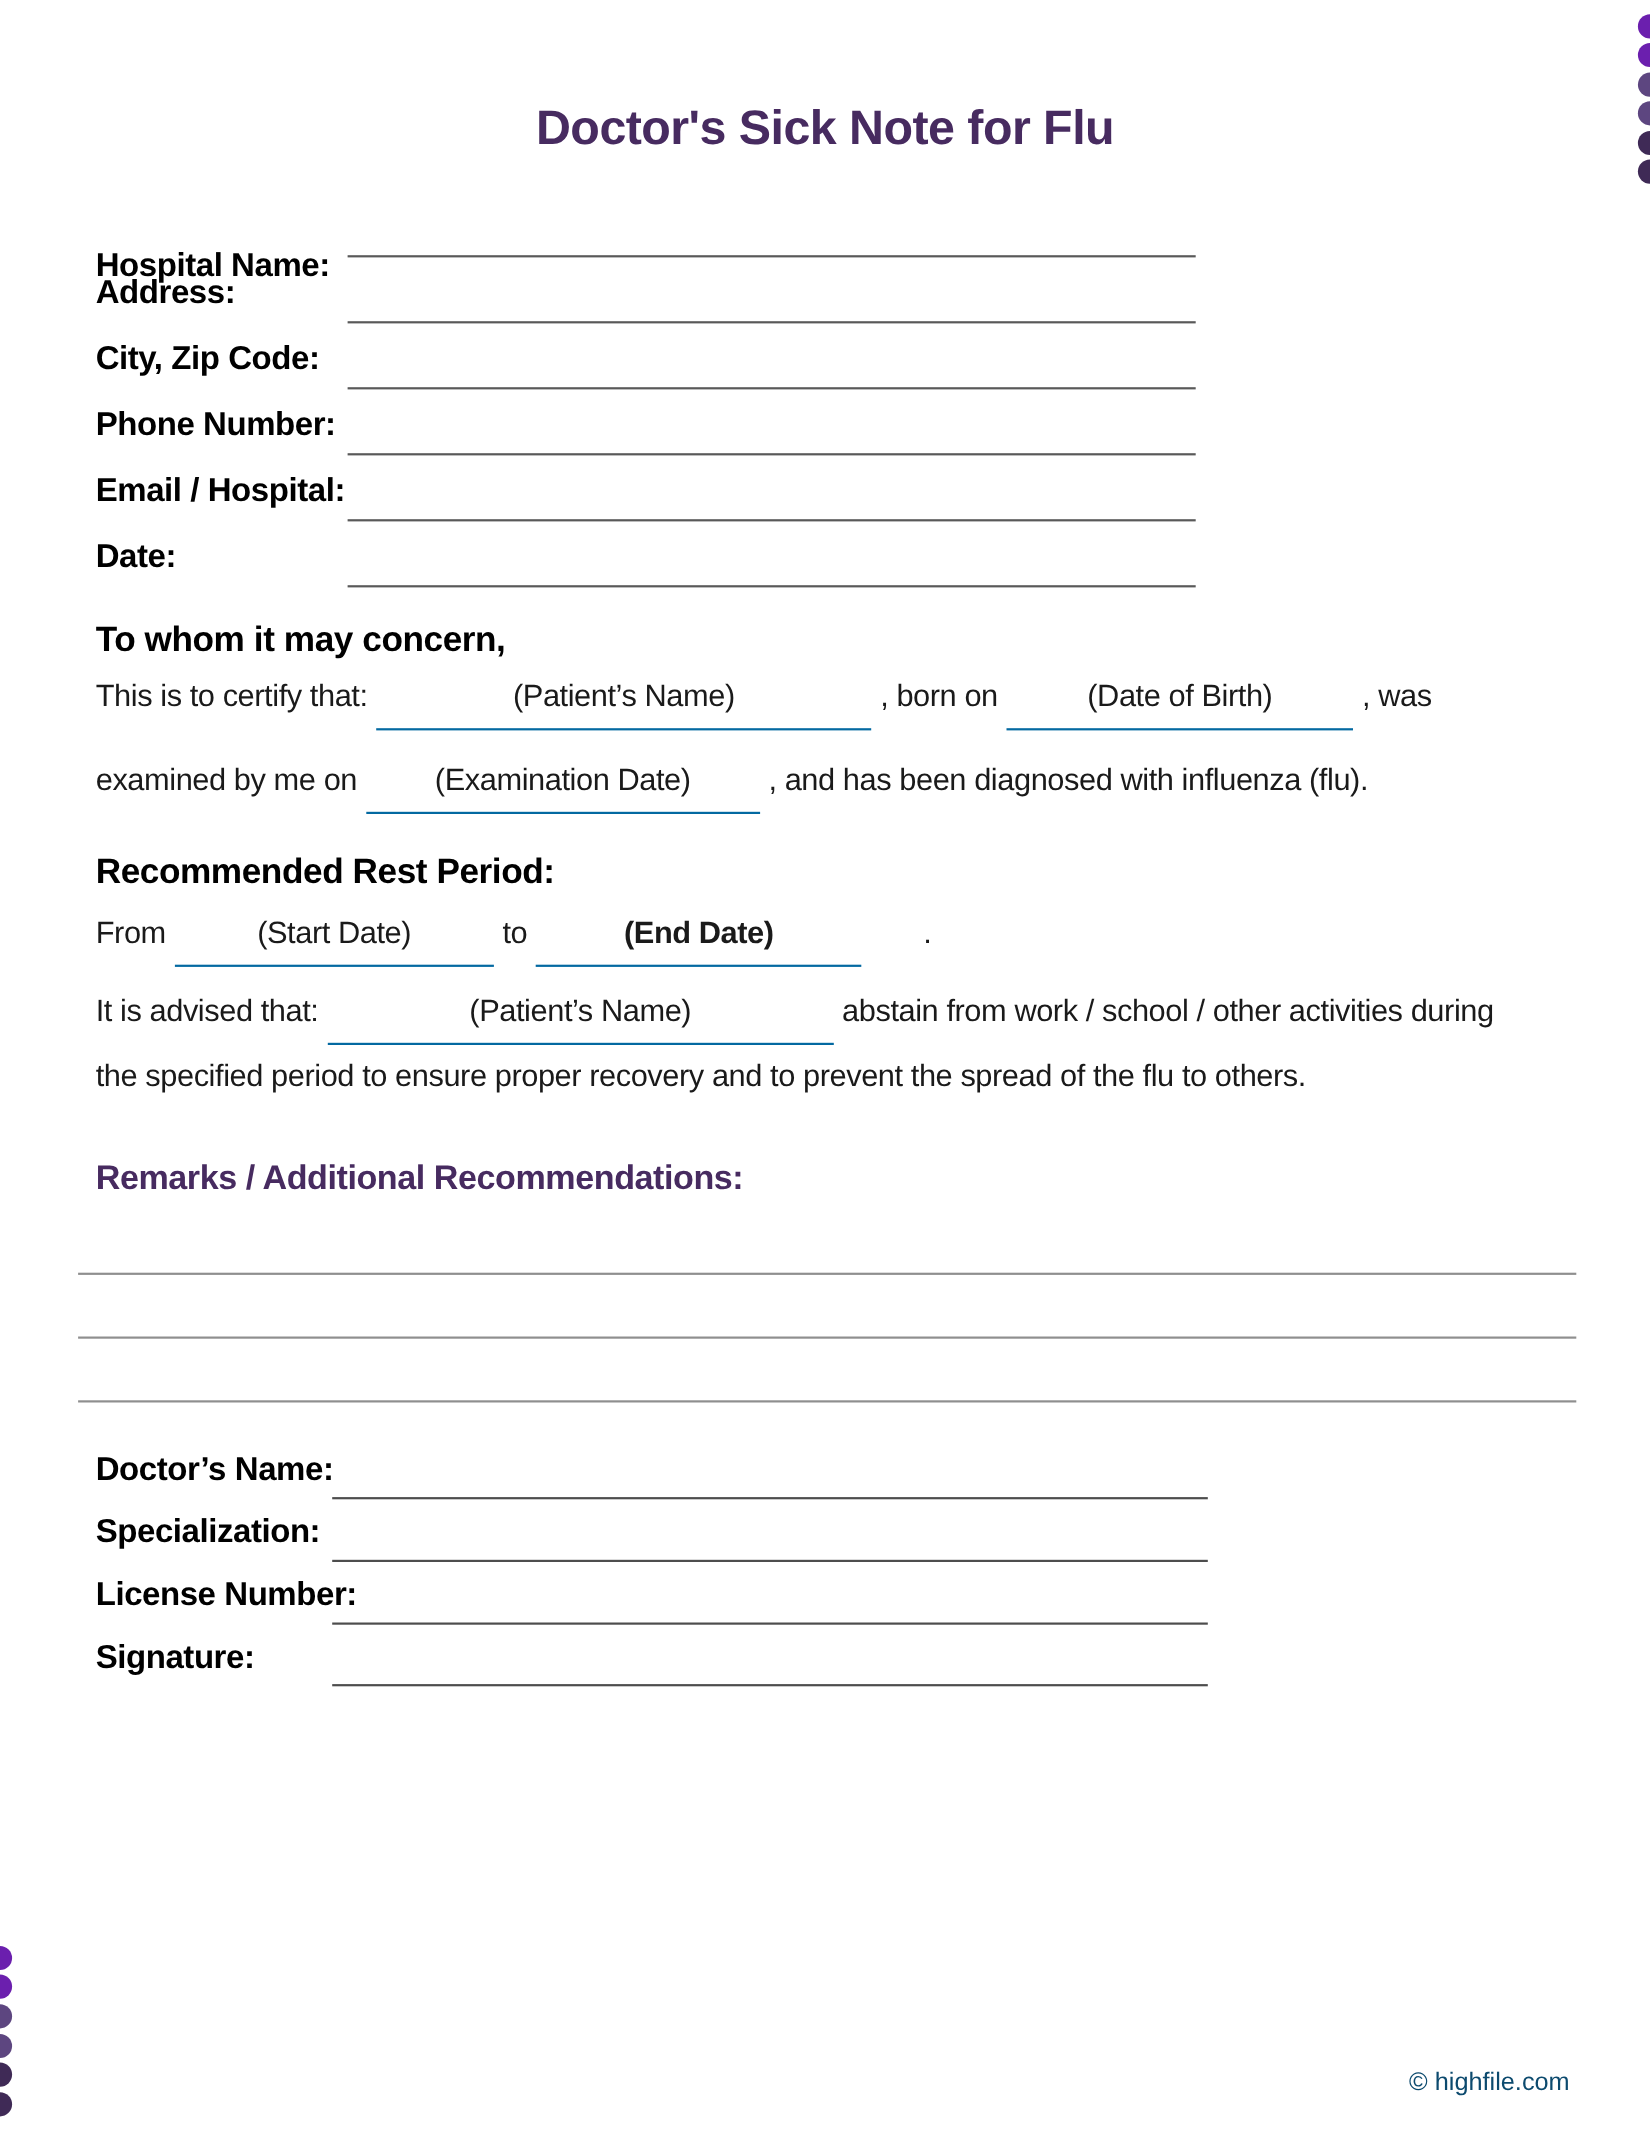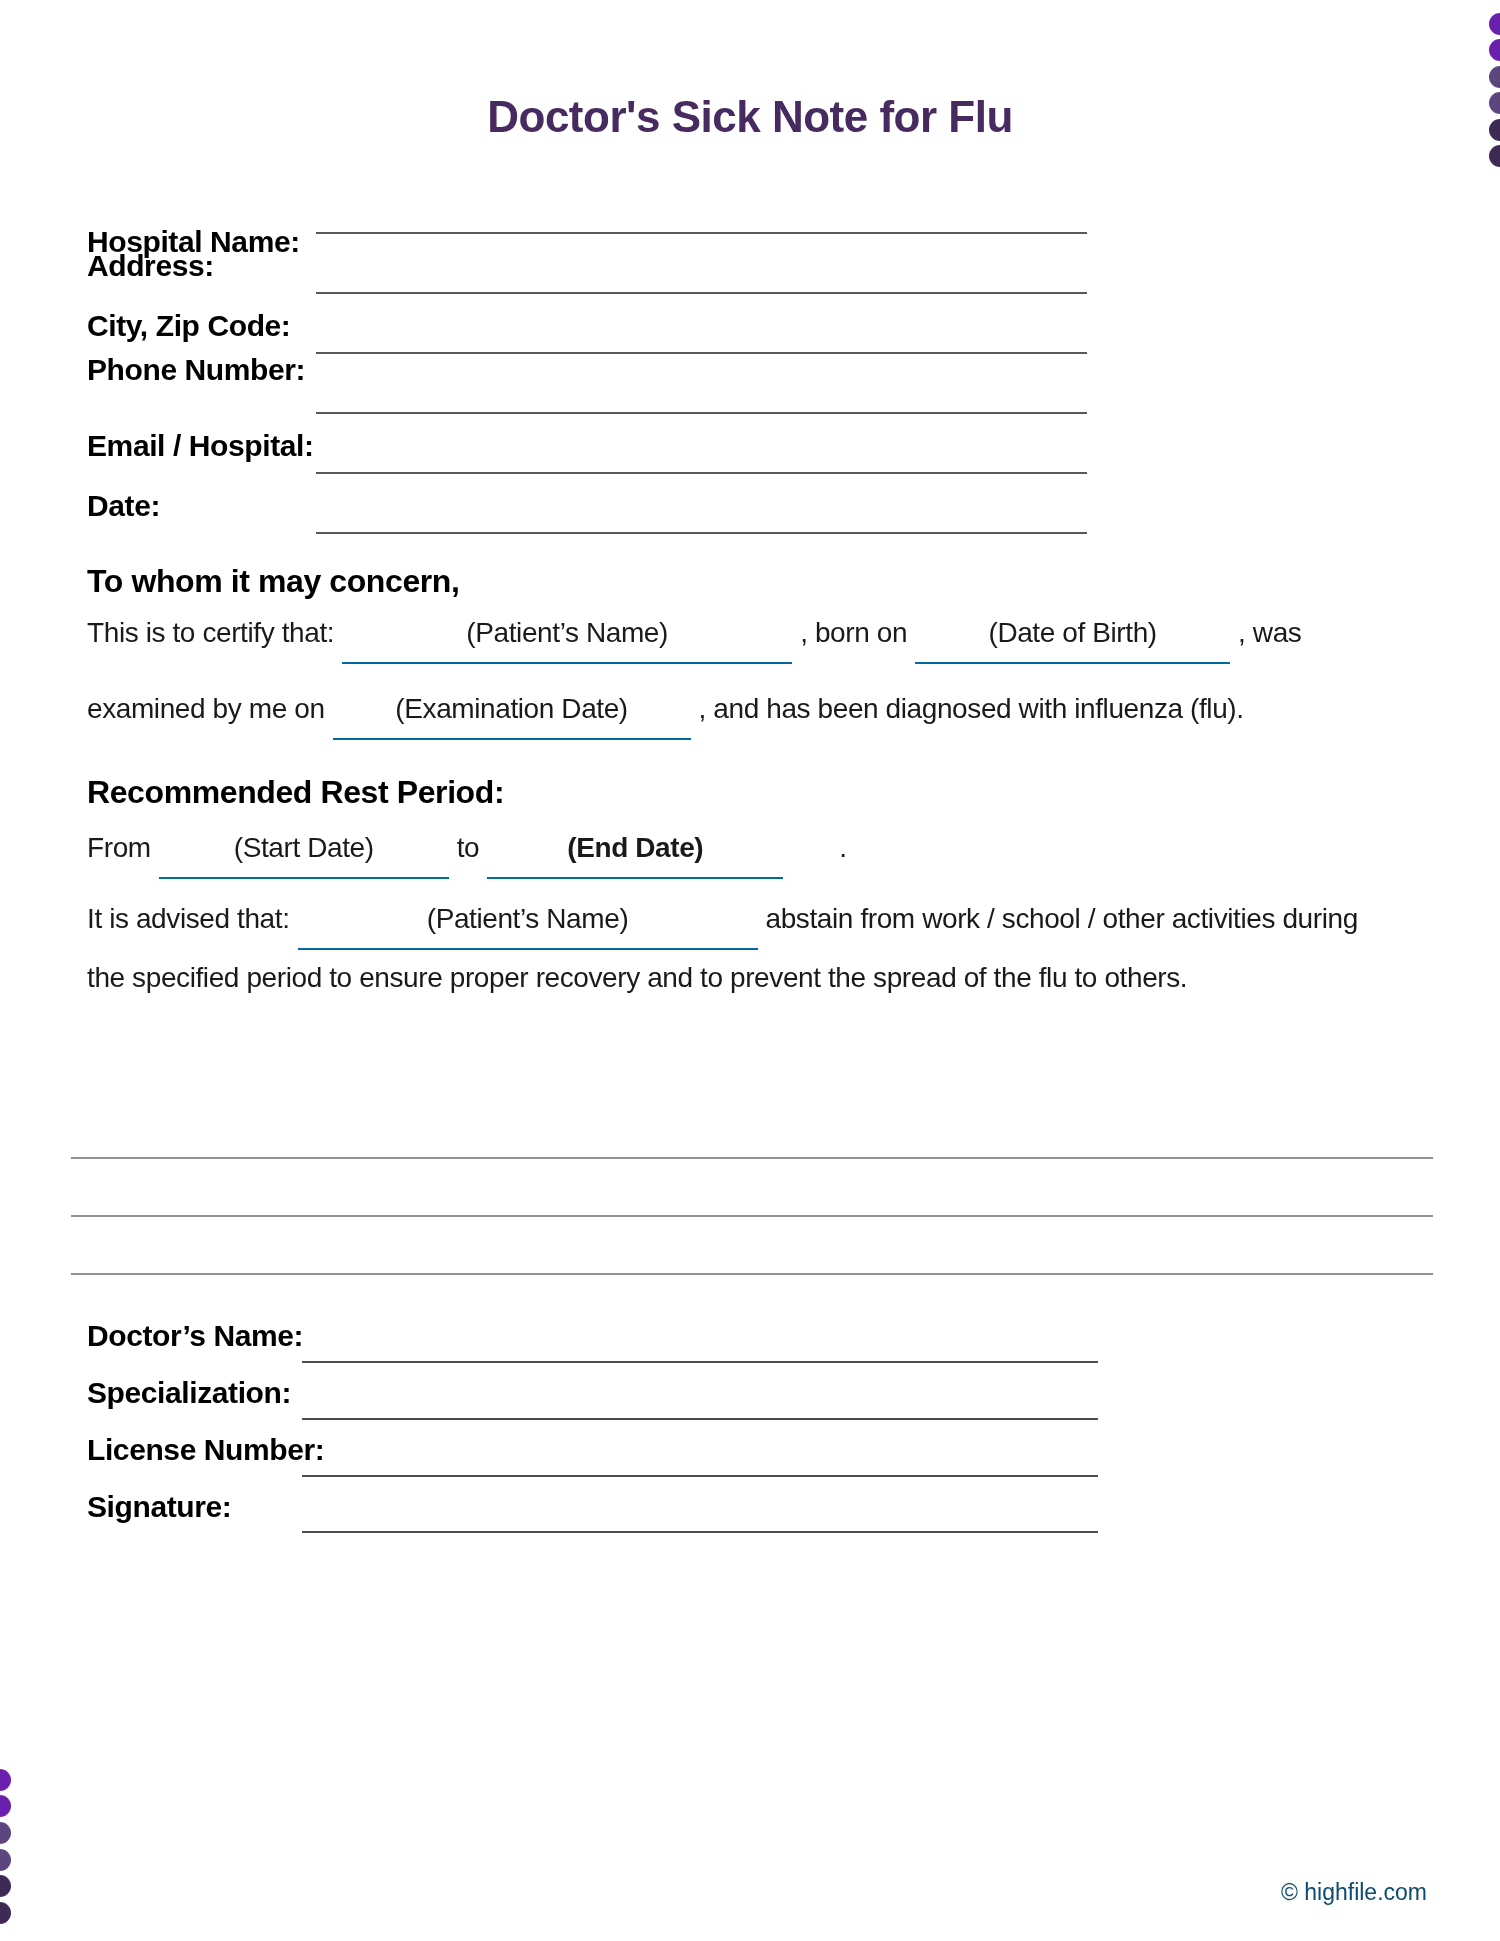--- a/index.html
+++ b/index.html
@@ -66,21 +66,21 @@
 
   <div class="label" style="top:188px;margin-top:36px;">Hospital Name:</div>
   <div class="fline hline" style="top:232px;"></div>
 
   <div class="label" style="top:248px;">Address:</div>
   <div class="fline hline" style="top:292px;"></div>
 
   <div class="label" style="top:308px;">City, Zip Code:</div>
   <div class="fline hline" style="top:352px;"></div>
 
-  <div class="label" style="top:352px;text-align:right;">Phone Number:</div>
+  <div class="label" style="top:368px;text-align:right;">Phone Number:</div>
   <div class="fline hline" style="top:412px;"></div>
 
   <div class="label" style="top:428px;">Email / Hospital:</div>
   <div class="fline hline" style="top:472px;"></div>
 
   <div class="label" style="top:488px;">Date:</div>
   <div class="fline hline" style="top:532px;"></div>
 
   <div class="row bold" style="top:564px;">To whom it may concern,</div>
 
@@ -97,20 +97,21 @@
   <div class="row" style="top:831px;">
     <span>From</span><span class="blank" style="width:290px;"><span class="ph">(Start Date)</span></span><span>to</span><span class="blank" style="width:296px;font-weight:bold;"><span class="ph">(End Date)</span></span><span class="period-gap">.</span>
   </div>
 
   <div class="row" style="top:902px;">
     <span>It is advised that:</span><span class="blank" style="width:460px;"><span class="ph">(Patient’s Name)</span></span><span>abstain from work / school / other activities during</span>
   </div>
 
   <div class="row" style="top:961px;">the specified period to ensure proper recovery and to prevent the spread of the flu to others.</div>
 
+  <div class="remarks-h">Remarks / Additional Recommendations:</div>
   <div class="fline rline" style="top:1157px;"></div>
   <div class="fline rline" style="top:1215px;"></div>
   <div class="fline rline" style="top:1273px;"></div>
 
   <div class="label" style="top:1318px;">Doctor’s Name:</div>
   <div class="fline dline" style="top:1361px;"></div>
 
   <div class="label" style="top:1375px;">Specialization:</div>
   <div class="fline dline" style="top:1418px;"></div>
 

